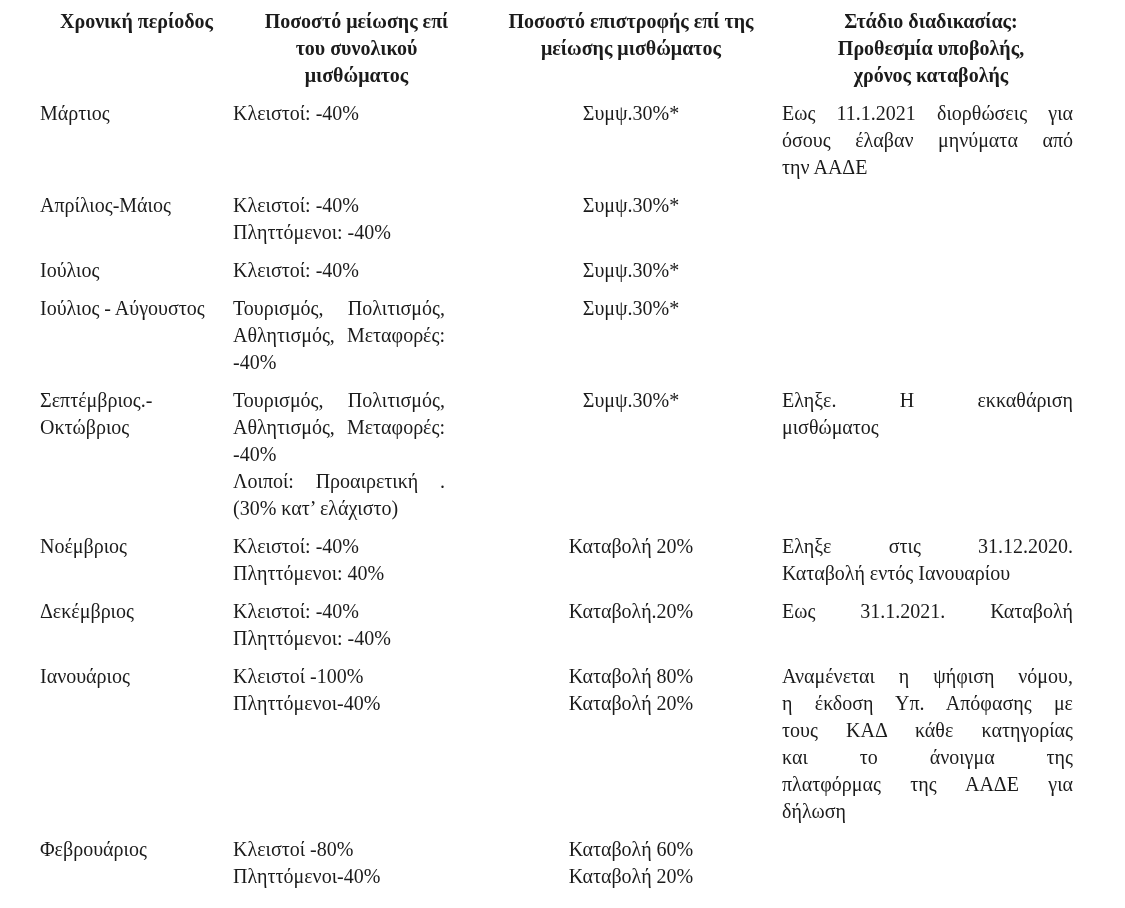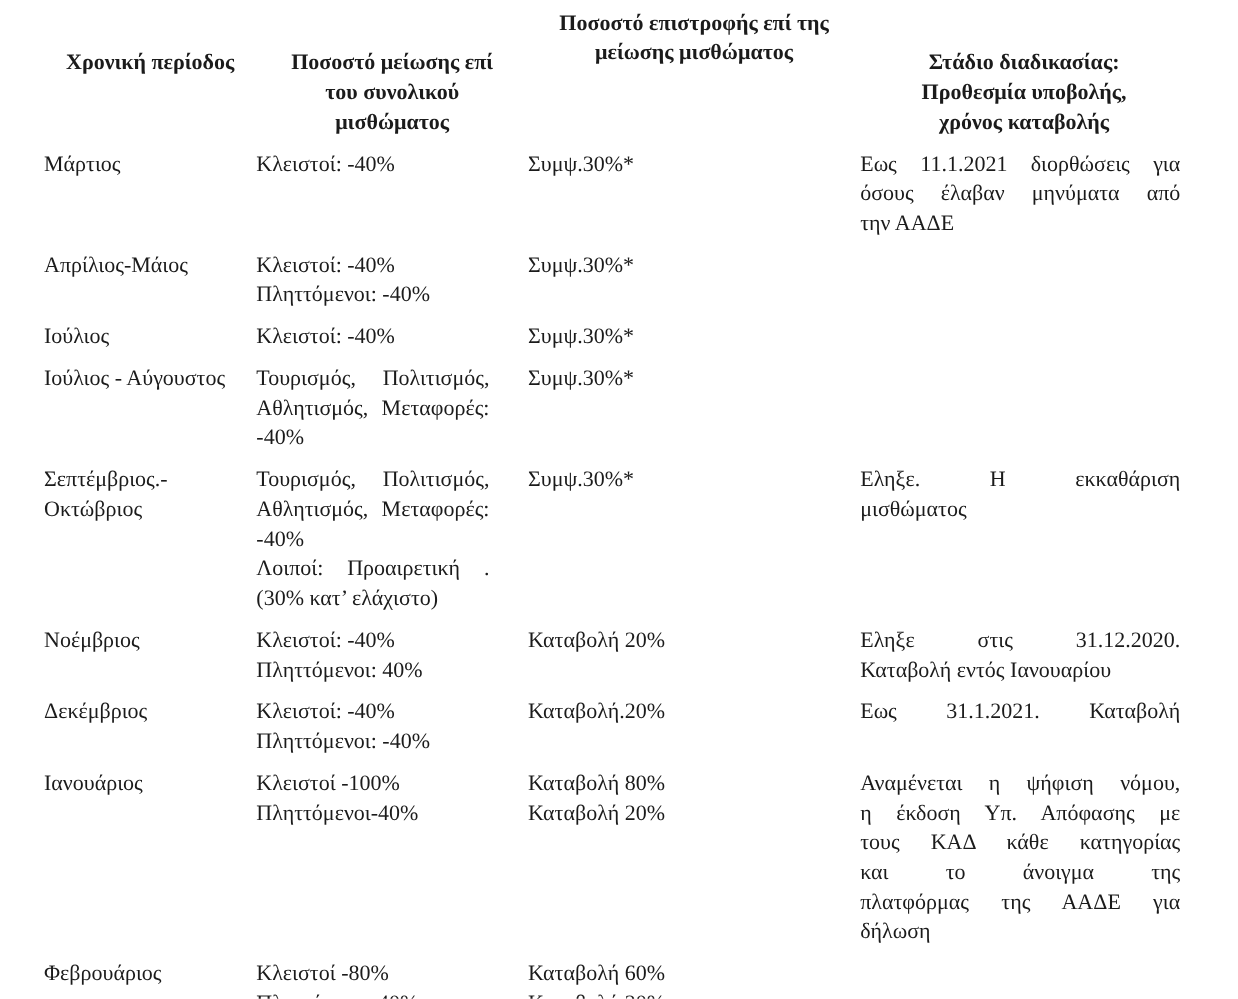--- a/index.html
+++ b/index.html
@@ -18,23 +18,23 @@
   .rent-table {
     display: grid;
     grid-template-columns: 193px 247px 302px 298px;
     row-gap: 11px;
   }
   .trow { display: contents; }
   .cell { min-height: 27px; }
   .cell.h { font-weight: bold; text-align: center; }
   .c-period   { padding-right: 12px; }
   .c-reduction{ padding-right: 35px; }
-  .c-refund   { text-align: left; }
+  .c-refund   { text-align: center; }
   .c-stage    { padding-right: 7px; }
-  .cell.h.c-period, .cell.h.c-reduction, .cell.h.c-stage { padding-right: 0; margin-top: 36px; }
+  .cell.h.c-period, .cell.h.c-reduction, .cell.h.c-stage { padding-right: 0; }
   .line { }
   .line.j {
     text-align: justify;
     text-align-last: justify;
   }
 </style>
 </head>
 <body>
 
 <div class="doc">

